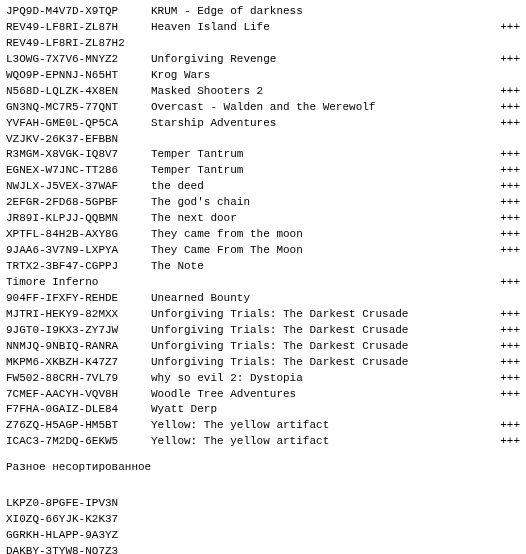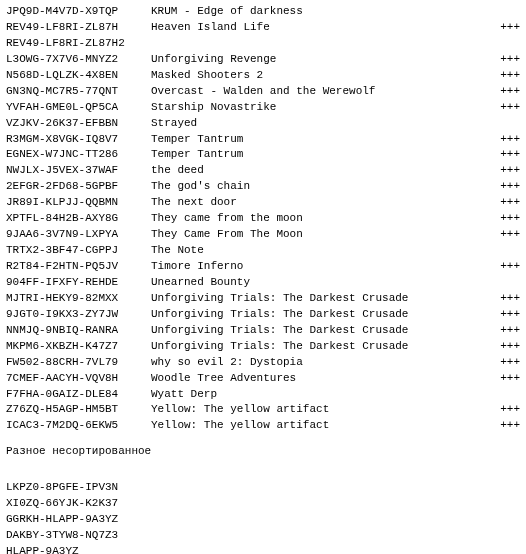--- a/index.html
+++ b/index.html
@@ -67,37 +67,40 @@
       </div>
       <div class="game-line">
         <span class="game-id">REV49-LF8RI-ZL87H2 </span>
       </div>
       <div class="game-line">
         <span class="game-id">L3OWG-7X7V6-MNYZ2 </span>
         <span class="game-title">Unforgiving Revenge</span>
         <span class="game-rating">   +++</span>
       </div>
       <div class="game-line">
+        <span class="game-id">WQO9P-EPNNJ-N65HT </span>
+        <span class="game-title">Krog Wars</span>
+      </div>
+      <div class="game-line">
         <span class="game-id">N568D-LQLZK-4X8EN </span>
         <span class="game-title">Masked Shooters 2</span>
         <span class="game-rating">   +++</span>
       </div>
       <div class="game-line">
         <span class="game-id">GN3NQ-MC7R5-77QNT </span>
         <span class="game-title">Overcast - Walden and the Werewolf</span>
         <span class="game-rating">   +++</span>
       </div>
       <div class="game-line">
         <span class="game-id">YVFAH-GME0L-QP5CA </span>
-        <span class="game-title">Starship Novastrike</span>
+        <span class="game-title">Starship Adventures</span>
         <span class="game-rating">   +++</span>
       </div>
       <div class="game-line">
         <span class="game-id">VZJKV-26K37-EFBBN </span>
-        <span class="game-title">Strayed</span>
       </div>
       <div class="game-line">
         <span class="game-id">R3MGM-X8VGK-IQ8V7 </span>
         <span class="game-title">Temper Tantrum</span>
         <span class="game-rating">   +++</span>
       </div>
       <div class="game-line">
         <span class="game-id">EGNEX-W7JNC-TT286 </span>
         <span class="game-title">Temper Tantrum</span>
         <span class="game-rating">   +++</span>
@@ -125,21 +128,20 @@
       <div class="game-line">
         <span class="game-id">9JAA6-3V7N9-LXPYA </span>
         <span class="game-title">They Came From The Moon</span>
         <span class="game-rating">   +++</span>
       </div>
       <div class="game-line">
         <span class="game-id">TRTX2-3BF47-CGPPJ </span>
         <span class="game-title">The Note</span>
       </div>
       <div class="game-line">
-        <span class="game-id">R2T84-F2HTN-PQ5JV </span>
         <span class="game-title">Timore Inferno</span>
         <span class="game-rating">   +++</span>
       </div>
       <div class="game-line">
         <span class="game-id">904FF-IFXFY-REHDE </span>
         <span class="game-title">Unearned Bounty</span>
       </div>
       <div class="game-line">
         <span class="game-id">MJTRI-HEKY9-82MXX </span>
         <span class="game-title">Unforgiving Trials: The Darkest Crusade</span>

